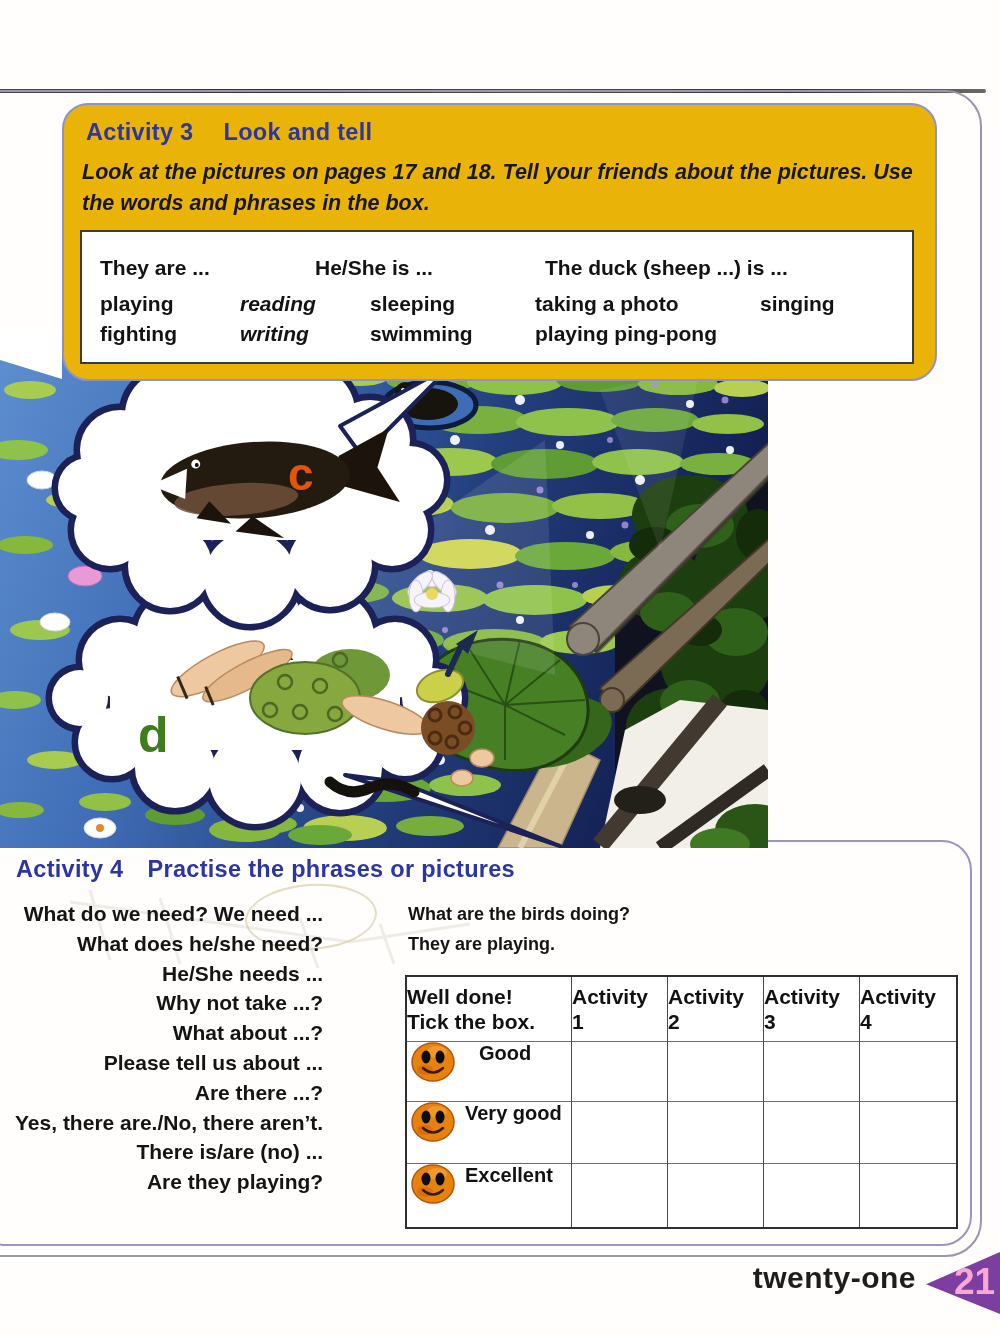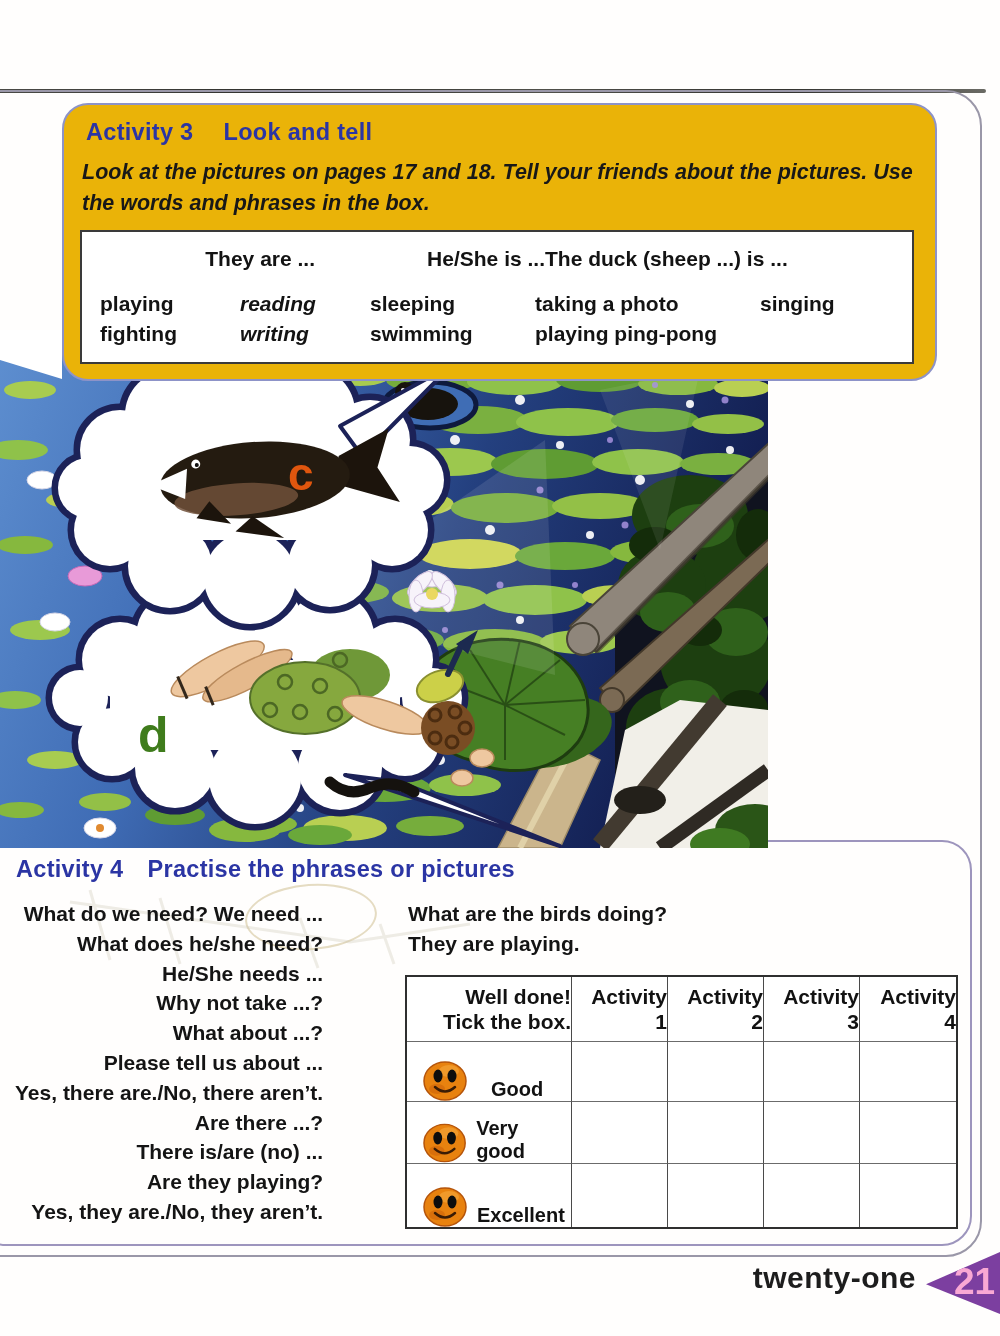--- a/index.html
+++ b/index.html
@@ -11,46 +11,46 @@
       background:linear-gradient(90deg,#4a4a46,#2e2e2a 30%,#50504a 55%,#33332f 80%,#6a6a64);}
   #outer-border{left:-40px;top:90px;width:1018px;height:1163px;border:2px solid #9a97a8;border-radius:36px;}
   
   #a3-box{left:62px;top:103px;width:871px;height:274px;background:#eab308;border:2px solid #8d93c8;border-radius:26px;z-index:3;}
   .act-head{font-weight:700;font-size:23.5px;color:#2b35a4;letter-spacing:.3px;white-space:nowrap;}
   .act-head .t{margin-left:30px;}
   #a3-head{left:22px;top:14px;}
   #a3-instr{left:18px;top:52px;width:845px;font-style:italic;font-weight:700;font-size:21.5px;line-height:31px;color:#181818;}
   #word-box{left:16px;top:125px;width:830px;height:130px;border:2.5px solid #3a3a3a;background:#fff;}
   .wrow{position:absolute;left:18px;display:flex;font-weight:700;font-size:21px;color:#131313;white-space:nowrap;}
-  #wrow1{top:15px;text-align:right;} #wrow1 span:nth-child(1){width:215px;} #wrow1 span:nth-child(2){width:230px;}
+  #wrow1{top:24px;} #wrow1 span:nth-child(1){width:215px;} #wrow1 span:nth-child(2){width:230px;}
   #wrow2{top:60px;} #wrow3{top:90px;}
   .c1{width:140px;} .c2{width:130px;font-style:italic;} .c3{width:165px;} .c4{width:225px;}
   
   #pond{left:0;top:330px;z-index:1;}
   
   #a4-box{left:-24px;top:840px;width:992px;height:402px;border:2px solid #9d95bd;border-radius:30px;z-index:0;}
   #a4-head{left:16px;top:856px;z-index:2;}
   #a4-head .t{margin-left:24px;}
   #phrases{left:15px;top:899px;z-index:2;font-weight:700;font-size:21px;color:#141414;text-align:right;}
   #phrases div{height:29.8px;line-height:29.8px;white-space:nowrap;}
-  #dialog{left:408px;top:899px;z-index:2;font-weight:700;font-size:21px;color:#141414;}
+  #dialog{left:408px;top:899px;z-index:2;font-weight:700;font-size:18px;color:#141414;}
   #dialog div{height:30px;line-height:30px;white-space:nowrap;}
   
   .ghost{z-index:1;opacity:.5;}
   #stamp{left:245px;top:884px;width:128px;height:62px;border:2px solid #cfbf92;border-radius:50%;transform:rotate(-4deg);opacity:.55;}
   
   #score-table{left:405px;top:975px;z-index:2;display:grid;
       grid-template-columns:165px 96px 96px 96px 96px;grid-template-rows:65px 60px 62px 63px;
       border:2px solid #2f2f2f;background:#fff;}
   #score-table .cell{border-right:1px solid #4a4a4a;border-bottom:1px solid #6b6b6b;
-      display:flex;align-items:flex-end;justify-content:center;}
+      display:flex;align-items:flex-start;justify-content:center;}
   #score-table .cell:nth-child(5n){border-right:none;}
   #score-table .cell.last{border-bottom:none;}
   .hcell{flex-direction:column;font-weight:700;font-size:21px;line-height:25px;color:#121212;text-align:center;}
-  .rcell{justify-content:flex-start !important;gap:10px;padding-left:16px;font-weight:700;font-size:20px;color:#121212;}
+  .rcell{justify-content:flex-start !important;gap:10px;padding-left:4px;font-weight:700;font-size:20px;color:#121212;}
   
   #page-word{right:84px;top:1261px;font-size:30px;font-weight:600;letter-spacing:.5px;color:#1d1d1d;z-index:2;}
   #page-arrow{left:926px;top:1252px;width:74px;height:62px;background:#7c3fa0;
       clip-path:polygon(0 52%,100% 0,100% 100%);z-index:2;}
   #page-arrow span{position:absolute;left:28px;top:9px;color:#f9a8d4;font-size:37px;font-weight:700;}
 </style>
 </head>
 <body>
 
 <div id="page">
@@ -436,25 +436,24 @@
     <span>Activity 4</span><span class="t">Practise the phrases or pictures</span>
   </div>
 
   <div id="phrases" class="abs">
     <div>What do we need? We need ...</div>
     <div>What does he/she need?</div>
     <div>He/She needs ...</div>
     <div>Why not take ...?</div>
     <div>What about ...?</div>
     <div>Please tell us about ...</div>
+    <div>Are there ...?</div>
     <div>Yes, there are./No, there aren’t.</div>
-    <div>Are there ...?</div>
     <div>There is/are (no) ...</div>
     <div>Are they playing?</div>
-    <div>Yes, they are./No, they aren’t.</div>
   </div>
 
   <div id="dialog" class="abs">
     <div>What are the birds doing?</div>
     <div>They are playing.</div>
   </div>
 
   <div id="score-table" class="abs">
     <div class="cell hcell">
       <span>Well done!</span>

